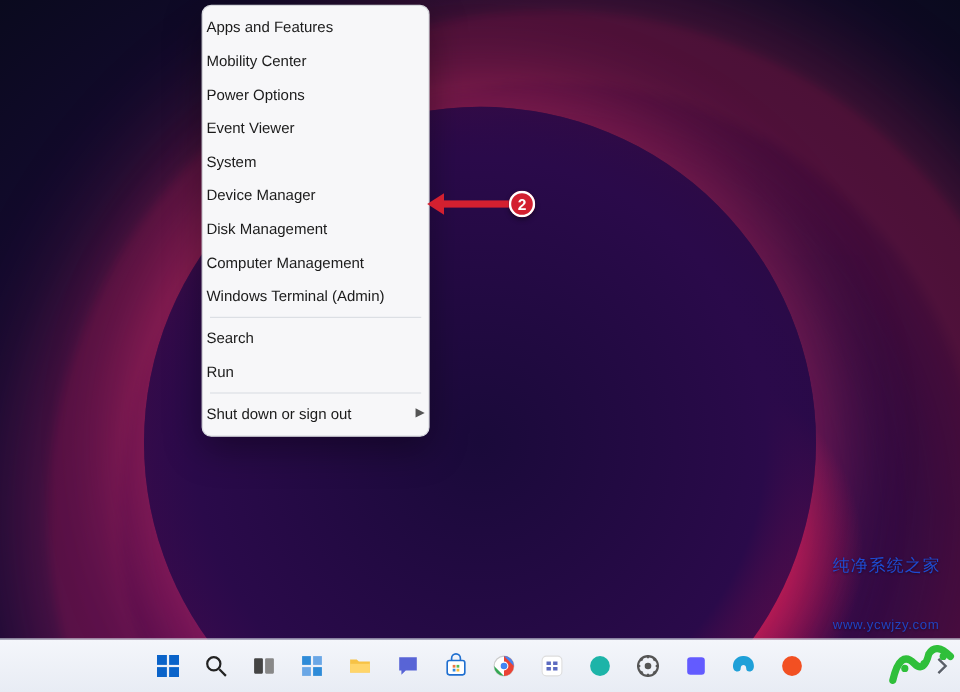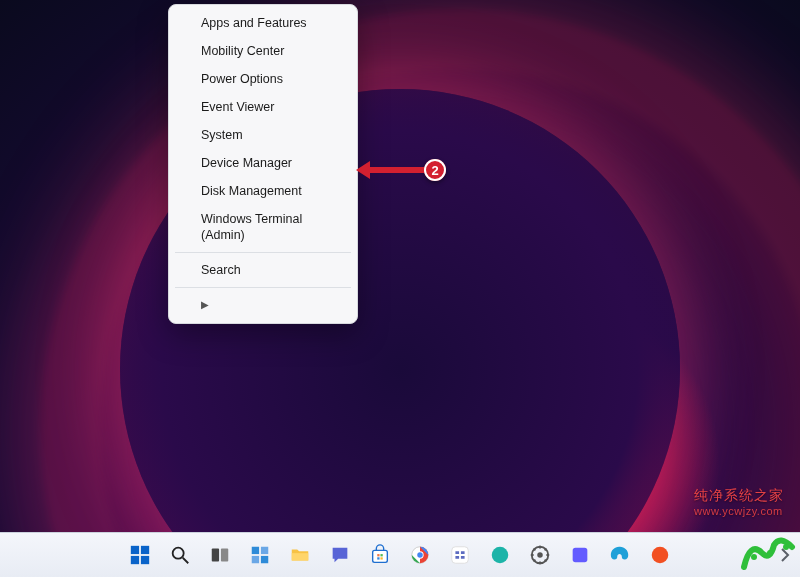--- a/index.html
+++ b/index.html
@@ -19,26 +19,26 @@
     filter:blur(4px);
   }
   .ring2{
     position:absolute;left:50%;top:50%;
     width:560px;height:560px;margin-left:-280px;margin-top:-200px;
     border-radius:50%;
     background:radial-gradient(circle,#1a0a3a 0%, #2a0a4a 60%, rgba(0,0,0,0) 100%);
     box-shadow:0 0 60px 20px rgba(255,60,110,0.35);
   }
   .watermark{
-    position:absolute;right:16px;bottom:60px;
-    color:#ef4444;font-size:14px;letter-spacing:1px;
+    position:absolute;right:16px;bottom:50px;
+    color:#1d4ed8;font-size:14px;letter-spacing:1px;
     text-shadow:0 1px 2px rgba(0,0,0,0.5);
     opacity:.95;
   }
-  .watermark-url{display:block;font-size:11px;opacity:.9;letter-spacing:.5px;}
+  .watermark-url{display:block;font-size:11px;opacity:.9;letter-spacing:.5px;margin-top:34px;}
 
   
   .taskbar{
     position:absolute;left:0;right:0;bottom:0;height:44px;
     background:linear-gradient(#f4f6fb,#e8ecf4);
     border-top:1px solid #cbd2dd;
     display:flex;align-items:center;justify-content:center;
   }
   .taskbar .icons{display:flex;gap:10px;align-items:center;}
   .ticon{
@@ -49,21 +49,21 @@
   .chev{position:absolute;right:8px;top:12px;color:#5a5f68;}
 
   
   .menu{
     position:absolute;left:168px;top:4px;width:188px;
     background:#f7f7f9;border:1px solid #d7d9de;border-radius:8px;
     box-shadow:0 10px 30px rgba(0,0,0,0.35);
     padding:4px 0;font-size:12.5px;color:#1b1b1b;
   }
   .menu .item{
-    padding:6px 32px;line-height:16px;cursor:pointer;display:flex;justify-content:space-between;
+    padding:6px 3px;line-height:16px;cursor:pointer;display:flex;justify-content:space-between;
   }
   .menu .sep{height:1px;background:#dcdfe4;margin:3px 6px;}
   .sub-arrow{font-size:10px;color:#555;}
 
   
   .anno-circle{
     position:absolute;width:22px;height:22px;border-radius:50%;
     background:#d32030;color:#fff;font-weight:700;font-size:13px;
     display:flex;align-items:center;justify-content:center;
     box-shadow:0 0 0 2px #fff inset, 0 2px 4px rgba(0,0,0,.4);
@@ -115,28 +115,35 @@
   <div class="item">
       <span>System</span>
     </div>
   <div class="item">
       <span>Device Manager</span>
     </div>
   <div class="item">
       <span>Disk Management</span>
     </div>
   <div class="item">
+      <span>Computer Management</span>
+    </div>
+  <div class="item">
       <span>Windows Terminal (Admin)</span>
     </div>
   <div class="sep"></div>
   <div class="item">
       <span>Search</span>
     </div>
+  <div class="item">
+      <span>Run</span>
+    </div>
   <div class="sep"></div>
   <div class="item">
+    <span>Shut down or sign out</span>
     <span class="sub-arrow">▶</span>
   </div>
 </div>
 
 <div class="anno-circle" style="left:424px;top:159px;">
     <span>2</span>
   </div>
 <div class="arrow left" style="left:370px;top:167px;width:54px;">
   <div class="shaft" style="width:54px;"></div>
     <div class="head"></div>

